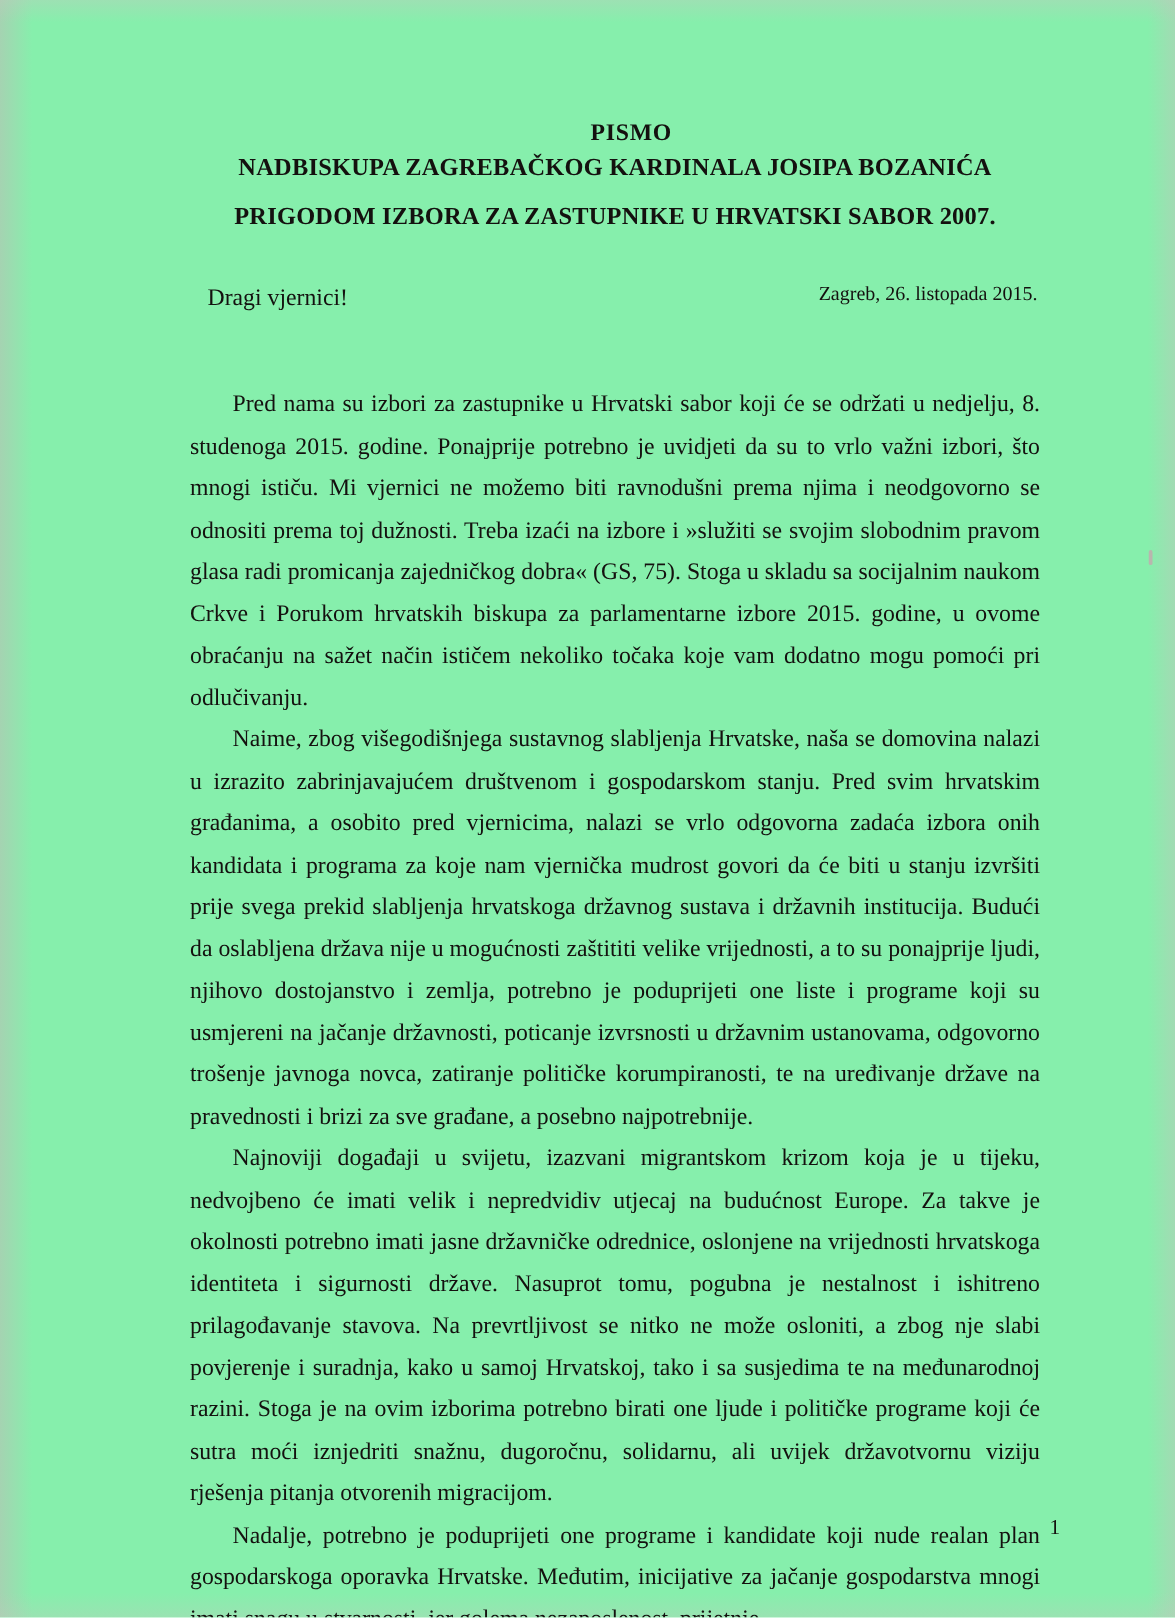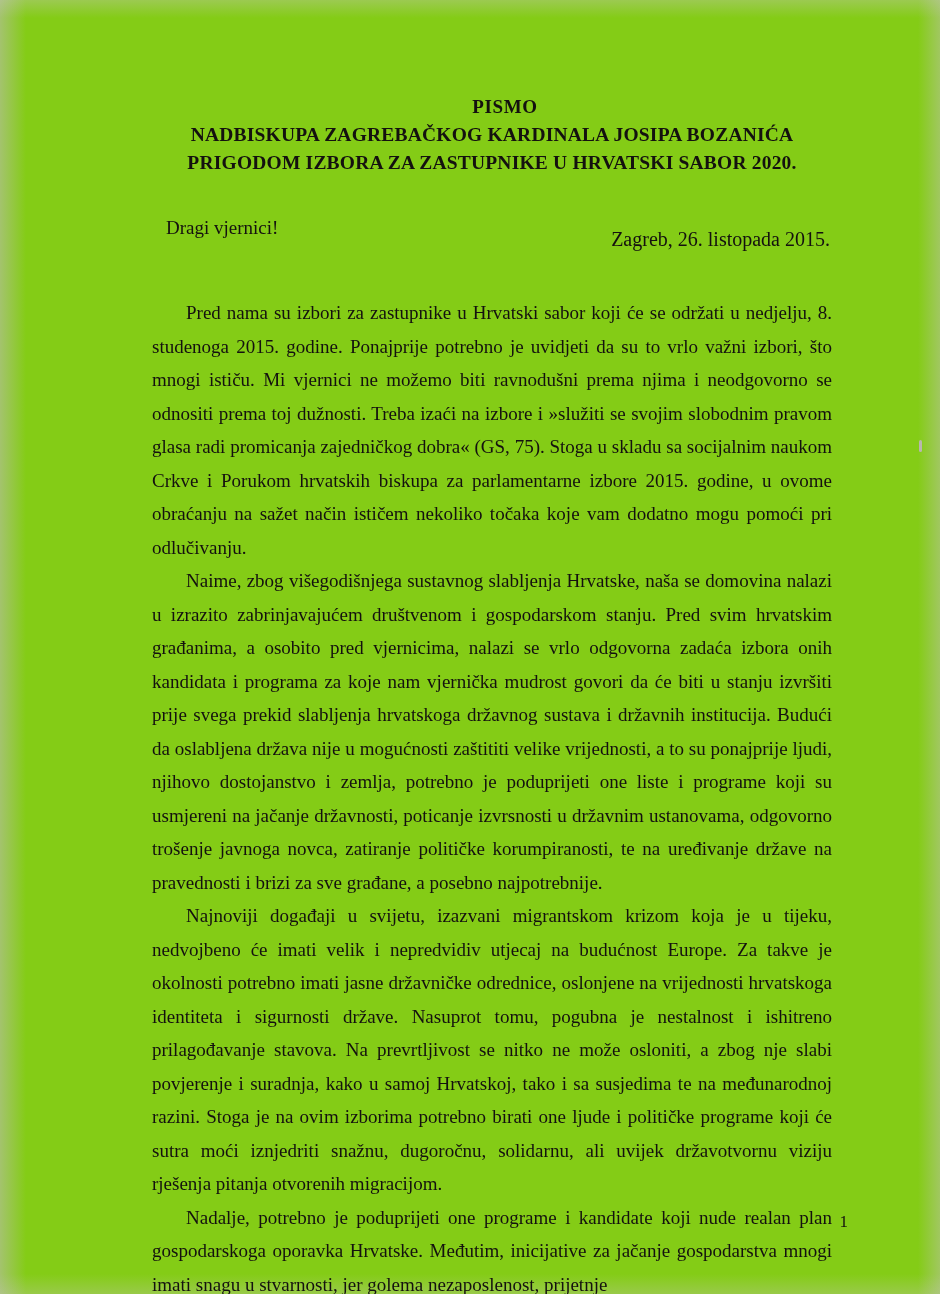--- a/index.html
+++ b/index.html
@@ -4,21 +4,21 @@
 <style>
   html, body {
     margin: 0;
     padding: 0;
     background: #ffffff;
   }
   .page {
     position: relative;
     width: 940px;
     height: 1294px;
-    background: #84cc16;
+    background: #86efac;
     overflow: hidden;
     font-family: "Liberation Serif", "DejaVu Serif", serif;
     color: #14110f;
   }
   
   .scan-edge-left {
     position: absolute;
     left: 0; top: 0; bottom: 0;
     width: 26px;
     background: linear-gradient(to right, rgba(190,188,182,0.55), rgba(255,255,255,0));
@@ -69,40 +69,40 @@
     font-size: 19px;
     letter-spacing: 0.6px;
     text-align: center;
     margin: 0 0 6px 0;
     padding-left: 26px;
   }
   .title-line2 {
     font-weight: bold;
     font-size: 19.5px;
     letter-spacing: 0.2px;
-    margin: 0 0 6px 0;
+    margin: 0 0 17px 0;
     text-align: center;
   }
   .title-line3 {
     font-weight: bold;
     font-size: 19.5px;
     letter-spacing: 0.2px;
     margin: 0;
     text-align: center;
   }
   .meta-row {
     margin-top: 38px;
     position: relative;
     height: 24px;
   }
   .date {
     position: absolute;
     right: 2px;
-    top: 16px;
-    font-size: 20px;
+    top: 4px;
+    font-size: 16px;
   }
   .salutation {
     position: absolute;
     left: 14px;
     top: 5px;
     font-size: 19px;
   }
   .body-text {
     margin-top: 60px;
   }
@@ -134,21 +134,21 @@
   <div class="scan-edge-right"></div>
   <div class="scan-edge-top"></div>
   <div class="scan-edge-bottom"></div>
   <div class="mark-right"></div>
 
   <div class="content">
 
     <div class="title-block">
       <div class="title-line1">PISMO</div>
       <div class="title-line2">NADBISKUPA ZAGREBAČKOG KARDINALA JOSIPA BOZANIĆA</div>
-      <div class="title-line3">PRIGODOM IZBORA ZA ZASTUPNIKE U HRVATSKI SABOR 2020.</div>
+      <div class="title-line3">PRIGODOM IZBORA ZA ZASTUPNIKE U HRVATSKI SABOR 2007.</div>
     </div>
 
     <div class="meta-row">
       <div class="date">Zagreb, 26. listopada 2015.</div>
       <div class="salutation">Dragi vjernici!</div>
     </div>
 
     <div class="body-text">
       <p class="para">Pred nama su izbori za zastupnike u Hrvatski sabor koji će se održati u nedjelju, 8. studenoga 2015. godine. Ponajprije potrebno je uvidjeti da su to vrlo važni izbori, što mnogi ističu. Mi vjernici ne možemo biti ravnodušni prema njima i neodgovorno se odnositi prema toj dužnosti. Treba izaći na izbore i »služiti se svojim slobodnim pravom glasa radi promicanja zajedničkog dobra« (GS, 75). Stoga u skladu sa socijalnim naukom Crkve i Porukom hrvatskih biskupa za parlamentarne izbore 2015. godine, u ovome obraćanju na sažet način ističem nekoliko točaka koje vam dodatno mogu pomoći pri odlučivanju.</p>
       <p class="para">Naime, zbog višegodišnjega sustavnog slabljenja Hrvatske, naša se domovina nalazi u izrazito zabrinjavajućem društvenom i gospodarskom stanju. Pred svim hrvatskim građanima, a osobito pred vjernicima, nalazi se vrlo odgovorna zadaća izbora onih kandidata i programa za koje nam vjernička mudrost govori da će biti u stanju izvršiti prije svega prekid slabljenja hrvatskoga državnog sustava i državnih institucija. Budući da oslabljena država nije u mogućnosti zaštititi velike vrijednosti, a to su ponajprije ljudi, njihovo dostojanstvo i zemlja, potrebno je poduprijeti one liste i programe koji su usmjereni na jačanje državnosti, poticanje izvrsnosti u državnim ustanovama, odgovorno trošenje javnoga novca, zatiranje političke korumpiranosti, te na uređivanje države na pravednosti i brizi za sve građane, a posebno najpotrebnije.</p>

